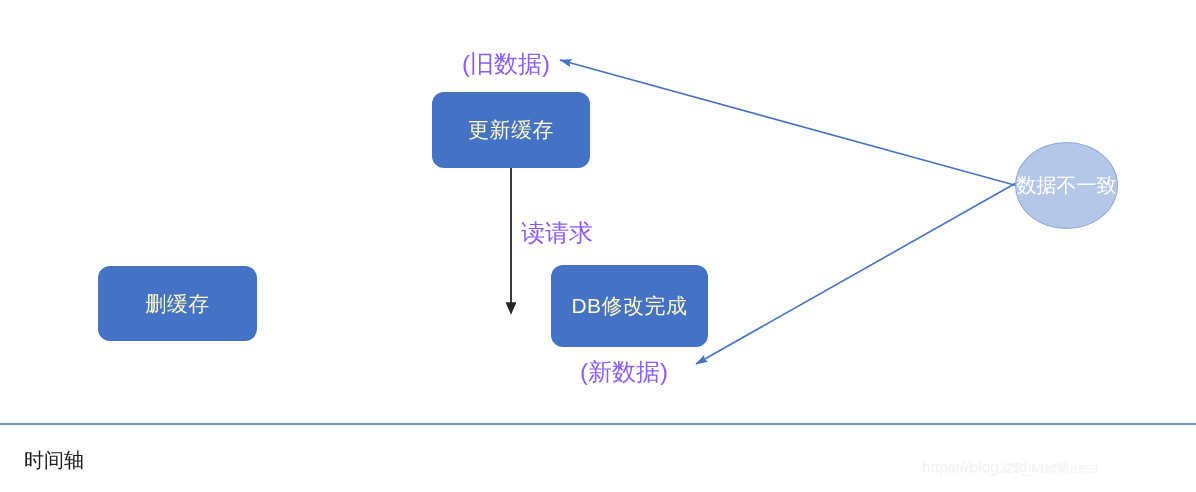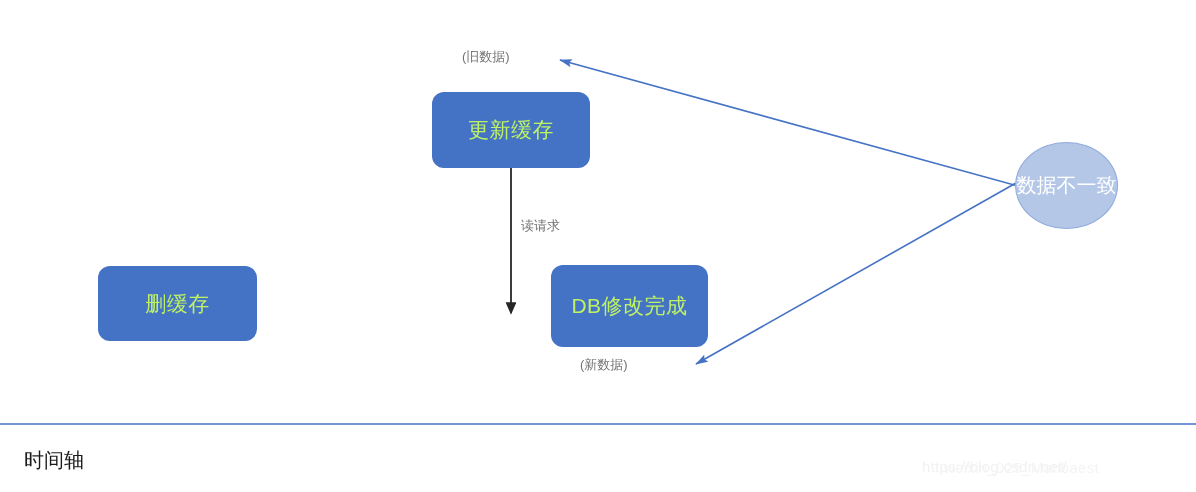--- a/index.html
+++ b/index.html
@@ -14,21 +14,21 @@
     position: relative;
     width: 1196px;
     height: 492px;
     background: #ffffff;
     overflow: hidden;
   }
   .node {
     position: absolute;
     background: #4472C4;
     border-radius: 12px;
-    color: #bef264;
+    color: #fef9c3;
     display: flex;
     align-items: center;
     justify-content: center;
     font-size: 21px;
     letter-spacing: 0.5px;
     box-sizing: border-box;
   }
   .ellipse {
     position: absolute;
     background: #B4C7E7;
@@ -38,22 +38,22 @@
     display: flex;
     align-items: center;
     justify-content: center;
     font-size: 20px;
     line-height: 1.24;
     box-sizing: border-box;
   }
   .ellipse span { display: block; }
   .caption {
     position: absolute;
-    color: #737373;
-    font-size: 13px;
+    color: #8b5cf6;
+    font-size: 24px;
     white-space: nowrap;
   }
   .axis-label {
     position: absolute;
     color: #1a1a1a;
     font-size: 20px;
     white-space: nowrap;
   }
   svg.overlay {
     position: absolute;

